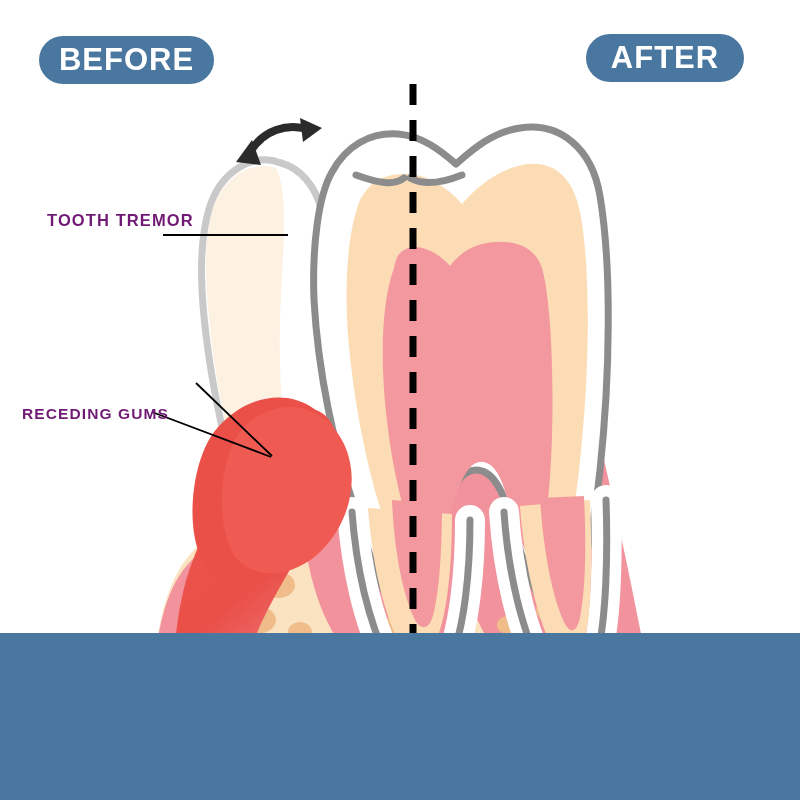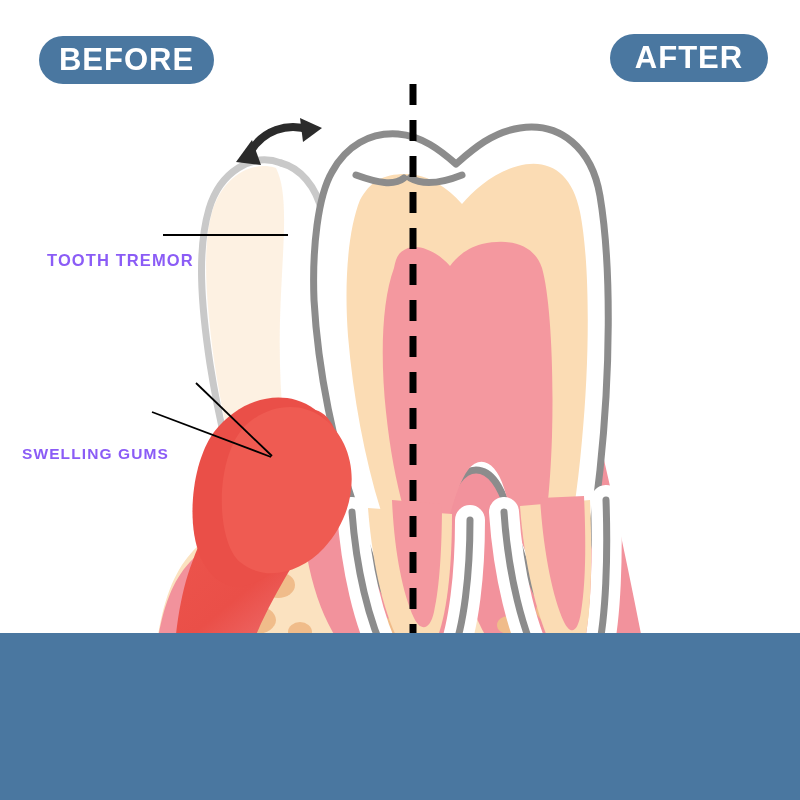--- a/index.html
+++ b/index.html
@@ -17,31 +17,30 @@
     position:absolute;
     display:flex;align-items:center;justify-content:center;
     border-radius:999px;
     color:#ffffff;
     font-weight:bold;
     letter-spacing:1px;
     font-family:"Liberation Sans", sans-serif;
     -webkit-font-smoothing:antialiased;
   }
   #badge-before{ left:39px; top:36px; width:175px; height:48px; font-size:31px; }
-  #badge-after { left:610px; top:34px; width:158px; height:48px; font-size:31px;align-items:center; }
+  #badge-after { left:586px; top:34px; width:158px; height:48px; font-size:31px;align-items:center; }
 
   
   .anno{
     position:absolute;
-    color:#8b5cf6;
+    color:#701a75;
     font-weight:bold;
     font-family:"Liberation Sans", sans-serif;
     white-space:nowrap;
     letter-spacing:1.1px;
-    margin-top:40px;
   }
   #anno-tooth-tremor{ left:47px; top:211px; font-size:16.5px; }
   #anno-gingival-swelling{ left:22px; top:365px; font-size:15.5px; }
   #anno-receding-gums{ left:22px; top:405px; font-size:15.5px; }
 
   
   #banner{
     position:absolute;left:0;top:633px;width:800px;height:167px;
     background:#4a77a0;
   }
@@ -326,21 +325,21 @@
     <span>BEFORE</span>
   </div>
 
   <div class="badge" id="badge-after" style="background:#4a77a0;">
     <span>AFTER</span>
   </div>
 
   <div class="anno" id="anno-tooth-tremor">TOOTH TREMOR</div>
 
 
-  <div class="anno" id="anno-receding-gums">SWELLING GUMS</div>
+  <div class="anno" id="anno-receding-gums">RECEDING GUMS</div>
 
   <div id="banner">
 
     
 
     
 
     
 
   </div>

